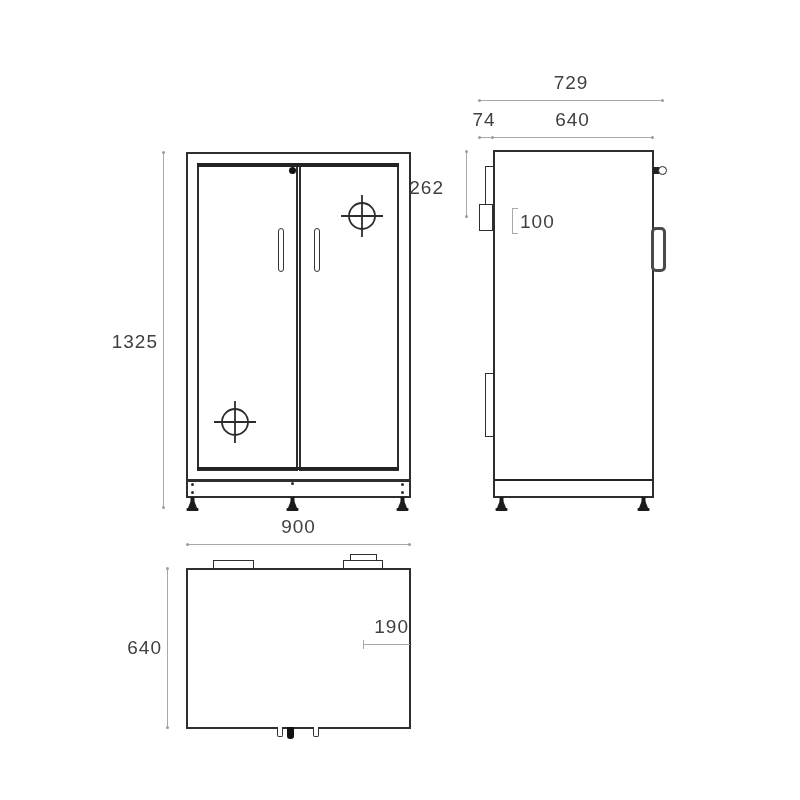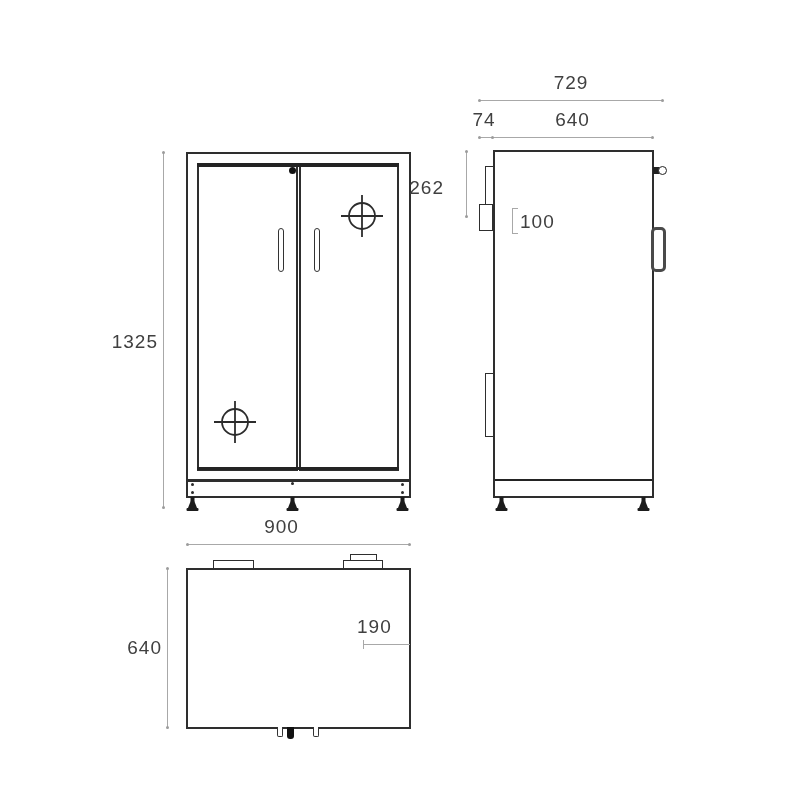--- a/index.html
+++ b/index.html
@@ -84,21 +84,21 @@
     </div>
 
     <div class="dimline" style="left:163px;top:152px;width:1.3px;height:356px;"></div>
     <div class="dot" style="left:162px;top:151px;"></div>
     <div class="dot" style="left:162px;top:506px;"></div>
     <div class="dimtxt" style="left:96px;top:320px;width:62px;text-align:right;margin-top:12px;">1325</div>
 
     <div class="dimline" style="left:187px;top:544px;width:223px;height:1.3px;"></div>
     <div class="dot" style="left:186px;top:543px;"></div>
     <div class="dot" style="left:408px;top:543px;"></div>
-    <div class="dimtxt" style="left:170px;top:517px;width:223px;text-align:center;">900</div>
+    <div class="dimtxt" style="left:187px;top:517px;width:223px;text-align:center;">900</div>
   </div>
 
   <div class="abs">
 
     <div class="stroke thin" style="left:485px;top:166px;width:10px;height:64px;"></div>
     <div class="stroke thin" style="left:479px;top:204px;width:14px;height:27px;"></div>
     <div class="stroke thin" style="left:485px;top:373px;width:10px;height:64px;"></div>
 
     <div class="stroke" style="left:493px;top:150px;width:161px;height:348px;"></div>
     <div class="bar" style="left:495px;top:479px;width:157px;height:2px;"></div>
@@ -156,18 +156,18 @@
 
     <div class="pin" style="left:277px;top:727px;width:6px;height:10px;"></div>
     <div class="abs" style="left:287px;top:727px;width:7px;height:12px;background:#111;border-radius:0 0 3px 3px;"></div>
     <div class="pin" style="left:313px;top:727px;width:6px;height:10px;"></div>
 
     <div class="dimline" style="left:167px;top:568px;width:1.3px;height:160px;"></div>
     <div class="dot" style="left:166px;top:567px;"></div>
     <div class="dot" style="left:166px;top:726px;"></div>
     <div class="dimtxt" style="left:104px;top:638px;width:58px;text-align:right;">640</div>
 
-    <div class="dimtxt" style="left:357px;top:617px;width:52px;text-align:left;">190</div>
+    <div class="dimtxt" style="left:357px;top:617px;width:52px;text-align:right;">190</div>
     <div class="dimline" style="left:363px;top:644px;width:47px;height:1.3px;"></div>
     <div class="dimline" style="left:363px;top:640px;width:1.4px;height:9px;"></div>
   </div>
 
 </div>
 
 </body></html>

